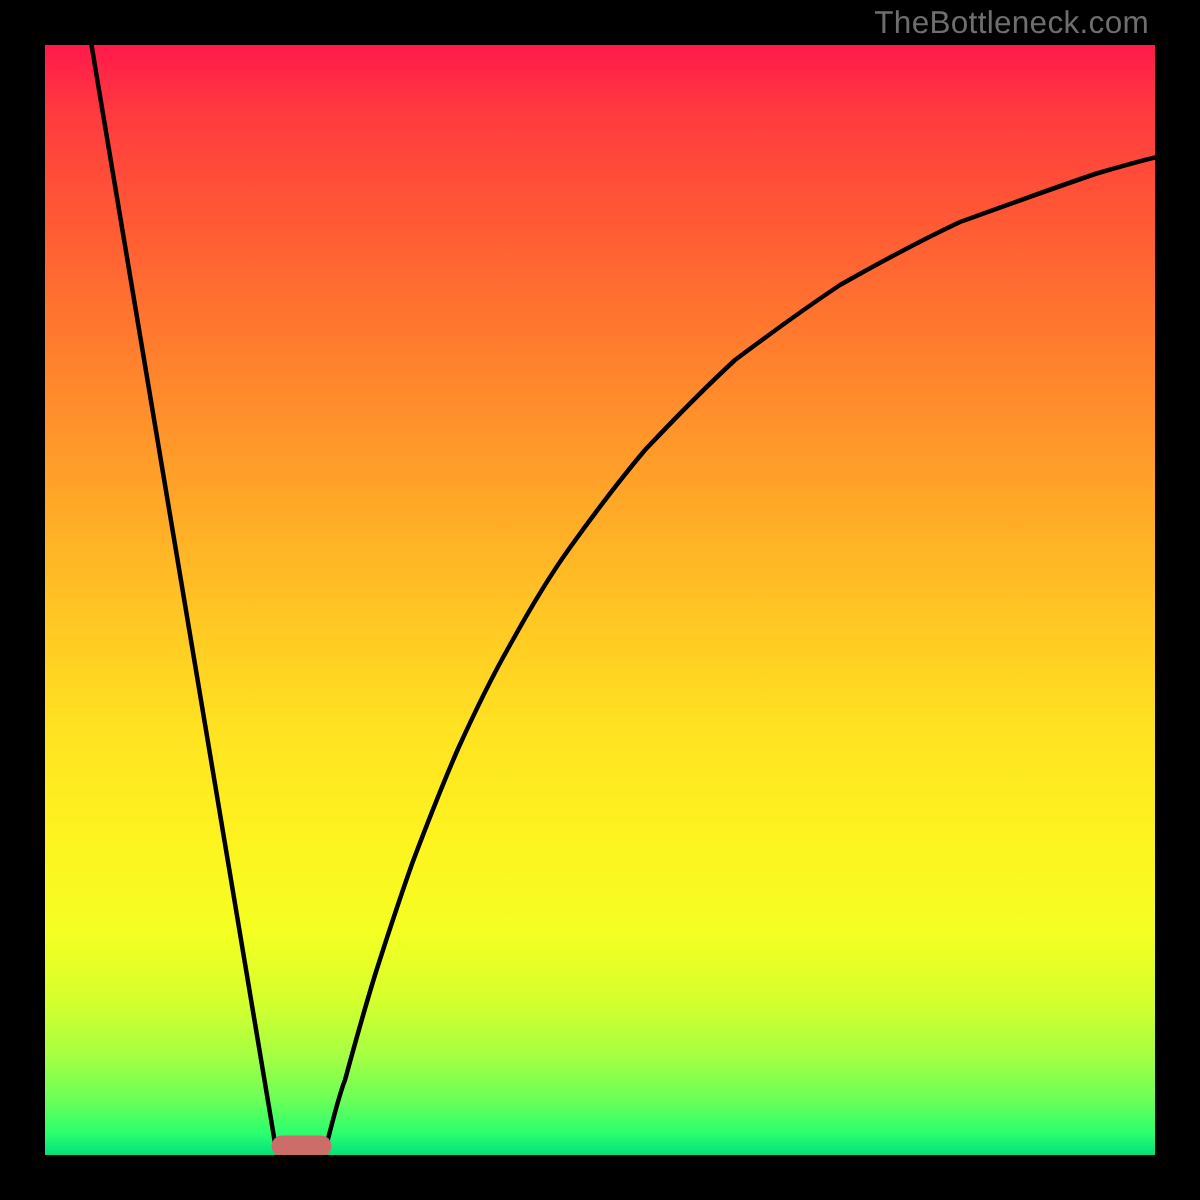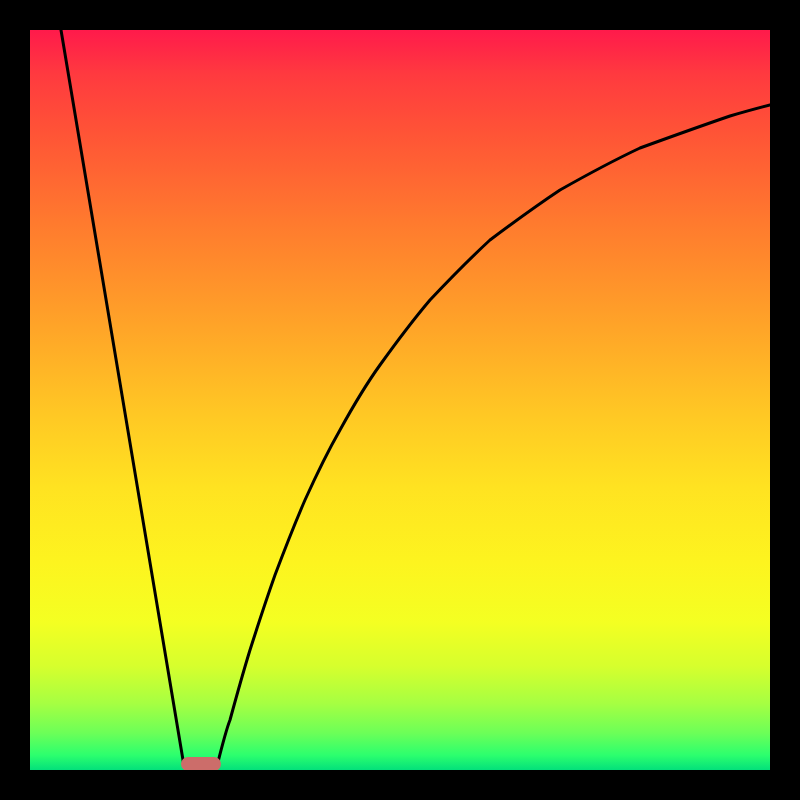--- a/index.html
+++ b/index.html
@@ -69,20 +69,21 @@
     height: 14px;
     border-radius: 7px;
     background: #cc6d6a;
   }
 </style>
 </head>
 <body>
 
 <div class="frame">
 
+  <div class="watermark">TheBottleneck.com</div>
 
   <div class="plot">
     <div class="gradient"></div>
 
     <svg class="curve" viewBox="0 0 740 740" preserveAspectRatio="none">
 
       <path d="M 31 0 L 154 736" fill="none" stroke="#000" stroke-width="3" stroke-linecap="round"></path>
 
       <path d="M 187 736
                Q 196 700 200 690

